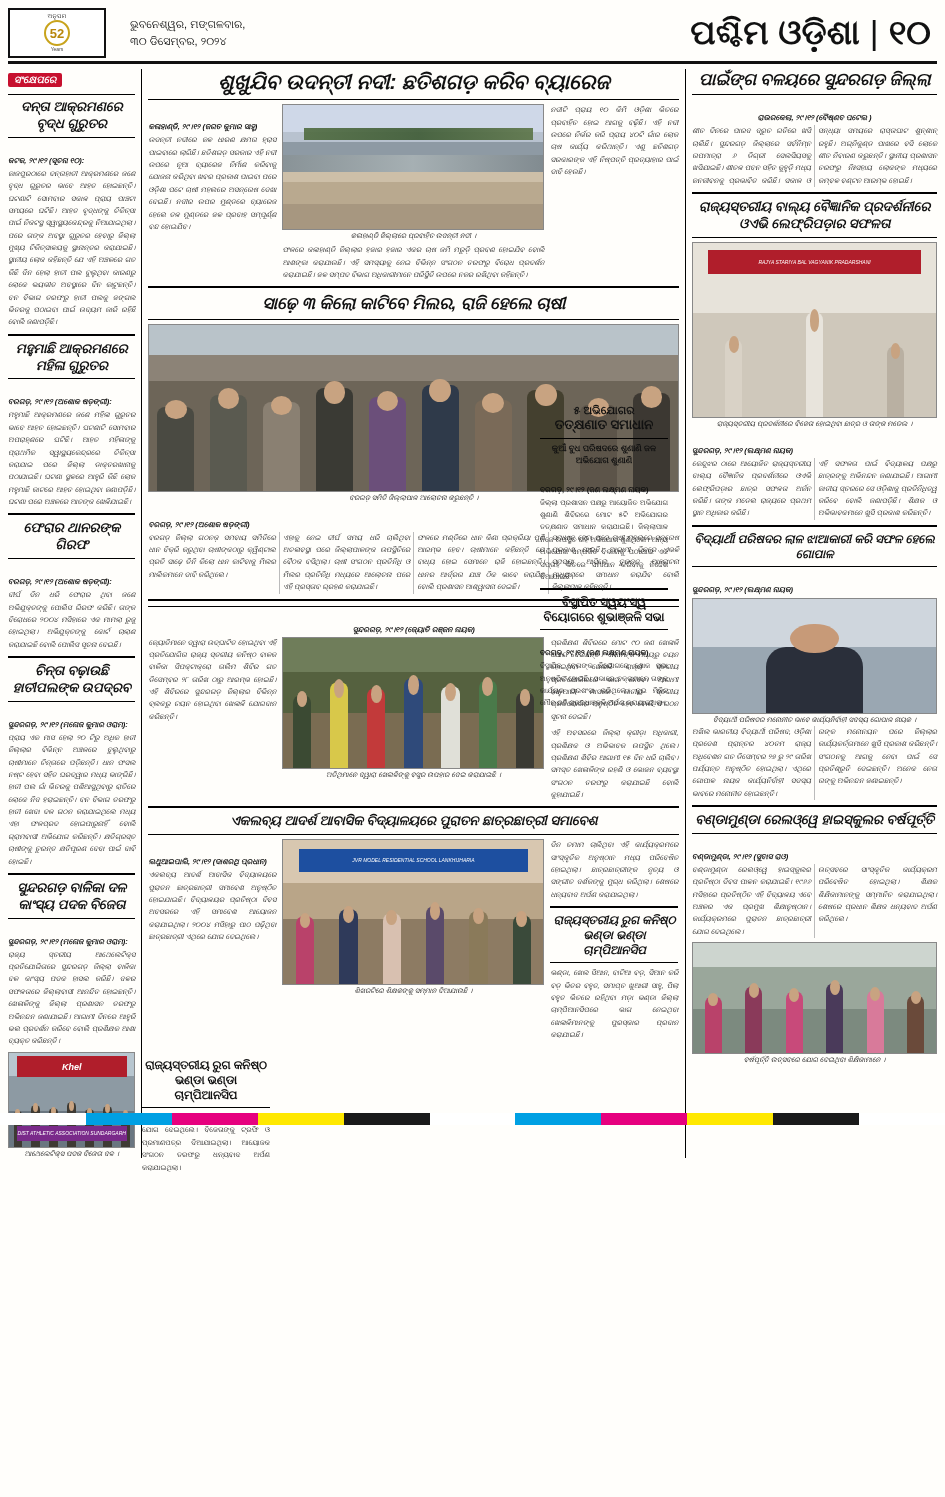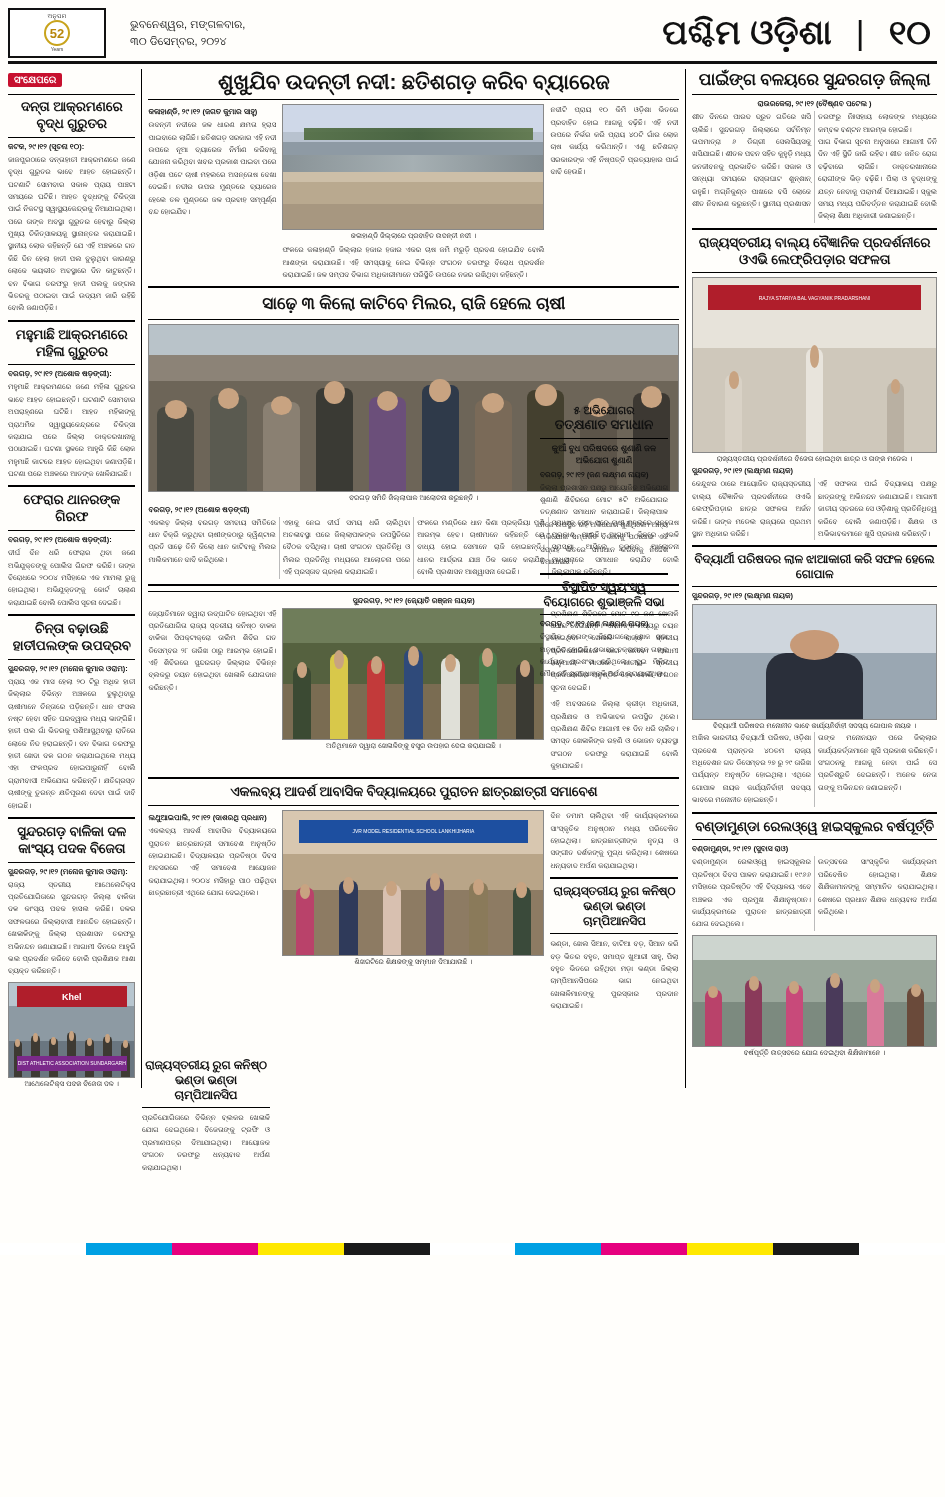--- a/index.html
+++ b/index.html
@@ -4,48 +4,48 @@
 <style>
   * { box-sizing: border-box; }
   html, body { margin: 0; padding: 0; }
   body {
     width: 945px; height: 1497px;
     background: #fffefb;
     font-family: "Liberation Sans", sans-serif;
     color: #111;
     overflow: hidden;
   }
-  .page { position: relative; width: 945px; height: 1255px; padding: 6px 8px 0 8px; }
+  .page { position: relative; width: 945px; height: 1125px; padding: 6px 8px 0 8px; }
 
   
   .masthead { display: flex; align-items: center; height: 58px; border-bottom: 3px solid #111; padding-bottom: 2px; }
   .logo-box { width: 98px; height: 50px; border: 2px solid #111; display: flex; flex-direction: column; align-items: center; justify-content: center; background: #fff; }
   .logo-top { font-size: 6px; letter-spacing: .3px; }
   .logo-circle { width: 26px; height: 26px; border-radius: 50%; border: 2px solid #c8a31c; display: flex; align-items: center; justify-content: center; font-size: 13px; font-weight: bold; color: #b8860b; }
   .logo-years { font-size: 5px; color: #444; }
   .mast-mid { flex: 1; padding-left: 24px; font-size: 11px; line-height: 1.5; }
-  .mast-right { font-size: 34px; font-weight: bold; letter-spacing: 0px; padding-right: 6px; display: flex; align-items: center; gap: 24px; }
+  .mast-right { font-size: 34px; font-weight: bold; letter-spacing: 0px; padding-right: 6px; display: flex; align-items: center; gap: 10px; }
   .mast-right .pipe { font-weight: normal; }
 
   
   .body-wrap { display: flex; gap: 6px; margin-top: 5px; }
-  .col { position: relative; }
+  .col { position: relative; font-style: italic; }
   .col-a { width: 128px; }
   .col-b { width: 540px; }
   .col-c { width: 253px; }
 
   .vrule { border-left: 1px solid #000; }
   .hl {
     font-size: 17px; font-weight: bold; text-align: center; line-height: 1.25;
     letter-spacing: -.2px;
   }
   .hl-lg { font-size: 21px; }
   .hl-sm { font-size: 13.5px; }
   .hl-xs { font-size: 12px; }
-  .dateline { font-size: 7.5px; font-weight: bold; margin: 3px 0 2px; }
+  .dateline { font-size: 7.5px; font-weight: bold; margin: 18px 0 2px; }
   .para { font-size: 7.2px; line-height: 1.72; text-align: justify; color: #1a1a1a; hyphens: auto; }
   .caption { font-size: 7px; text-align: center; margin-top: 2px; }
   .rule { border-top: 1px solid #000; margin: 4px 0; }
   .rule-thick { border-top: 2px solid #000; margin: 5px 0; }
 
   .sect-tag {
     display: inline-block; background: #c7102e; color: #fff; font-size: 10px;
     font-weight: bold; padding: 1px 6px; border-radius: 2px; margin-bottom: 3px;
   }
 
@@ -236,21 +236,21 @@
                 <i></i>
               </span>
             <span style="height:82%;background:#3c3832">
                 <i></i>
               </span>
           </div>
         </div>
         <div class="caption">ବରଗଡ଼ ସମିତି ଜିଲ୍ଲାପାଳ ଆଲୋଚନା କରୁଛନ୍ତି ।</div>
         <div class="dateline">ବରଗଡ଼, ୨୯।୧୨ (ଅଶୋକ ଷଡ଼ଙ୍ଗୀ)</div>
         <div class="cols4 mt2">
-          <div class="para">ଏକଲବ଼ ଜିଲ୍ଲା ବରଗଡ଼ ସମବାୟ ସମିତିରେ ଧାନ ବିକ୍ରି କରୁଥିବା ଚାଷୀଙ୍କଠାରୁ କ୍ୱିଣ୍ଟାଲ ପ୍ରତି ସାଢ଼େ ତିନି କିଲୋ ଧାନ କାଟିବାକୁ ମିଲର ମାଲିକମାନେ ଦାବି କରିଥିଲେ।</div>
+          <div class="para">ବରଗଡ଼ ଜିଲ୍ଲା ଗଠନକ଼ ସମବାୟ ସମିତିରେ ଧାନ ବିକ୍ରି କରୁଥିବା ଚାଷୀଙ୍କଠାରୁ କ୍ୱିଣ୍ଟାଲ ପ୍ରତି ସାଢ଼େ ତିନି କିଲୋ ଧାନ କାଟିବାକୁ ମିଲର ମାଲିକମାନେ ଦାବି କରିଥିଲେ।</div>
           <div class="para">ଏହାକୁ ନେଇ ଦୀର୍ଘ ସମୟ ଧରି ଚାଲିଥିବା ଅଚଳାବସ୍ଥା ପରେ ଜିଲ୍ଲାପାଳଙ୍କ ଉପସ୍ଥିତିରେ ବୈଠକ ବସିଥିଲା। ଚାଷୀ ସଂଗଠନ ପ୍ରତିନିଧି ଓ ମିଲର ପ୍ରତିନିଧି ମଧ୍ୟରେ ଆଲୋଚନା ପରେ ଏହି ପ୍ରସ୍ତାବ ଗ୍ରହଣ କରାଯାଇଛି।</div>
           <div class="para">ଫଳରେ ମଣ୍ଡିରେ ଧାନ କିଣା ପ୍ରକ୍ରିୟା ପୁଣି ଆରମ୍ଭ ହେବ। ଚାଷୀମାନେ କହିଛନ୍ତି ଯେ ବାଧ୍ୟ ହୋଇ ସେମାନେ ରାଜି ହୋଇଛନ୍ତି। ଧାନର ଆର୍ଦ୍ରତା ଯାଞ୍ଚ ଠିକ ଭାବେ କରାଯିବ ବୋଲି ପ୍ରଶାସନ ଆଶ୍ୱାସନା ଦେଇଛି।</div>
           <div class="para">ସମାଧାନ ହେବା ପରେ ଚାଷୀ ମହଲରେ ସନ୍ତୋଷ ପ୍ରକାଶ ପାଇଛି। ଆଗାମୀ ଦିନରେ ଏଭଳି ସମସ୍ୟା ଆସିଲେ ତୁରନ୍ତ ଆଲୋଚନା ମାଧ୍ୟମରେ ସମାଧାନ କରାଯିବ ବୋଲି ଜିଲ୍ଲାପାଳ କହିଛନ୍ତି।</div>
         </div>
       </div>
 
       <div class="rule-thick"></div>
 
       <div>
         <div class="rule"></div>
@@ -342,21 +342,20 @@
     </div>
 
     <div class="col col-c vrule" style="padding-left:6px;">
 
       <div>
         <div class="hl">ପାଇଁଙ୍ଗ ବଳୟରେ ସୁନ୍ଦରଗଡ଼ ଜିଲ୍ଲା</div>
         <div class="rule"></div>
         <div class="dateline center">ରାଉରକେଲା, ୨୯।୧୨ (ବୈଷ୍ଣବ ପଟେଲ )</div>
         <div class="cols2 mt2">
           <div class="para">ଶୀତ ଦିନରେ ପାରଦ ଦ୍ରୁତ ଗତିରେ ଖସି ଚାଲିଛି। ସୁନ୍ଦରଗଡ଼ ଜିଲ୍ଲାରେ ସର୍ବନିମ୍ନ ତାପମାତ୍ରା ୬ ଡିଗ୍ରୀ ସେଲସିୟସକୁ ଖସିଯାଇଛି। ଶୀତଳ ପବନ ସହିତ କୁହୁଡ଼ି ମଧ୍ୟ ଜନଜୀବନକୁ ପ୍ରଭାବିତ କରିଛି। ସକାଳ ଓ ସନ୍ଧ୍ୟା ସମୟରେ ରାସ୍ତାଘାଟ ଶୁନ୍‌ଶାନ୍ ରହୁଛି। ଅଗ୍ନିକୁଣ୍ଡ ପାଖରେ ବସି ଲୋକେ ଶୀତ ନିବାରଣ କରୁଛନ୍ତି। ସ୍ଥାନୀୟ ପ୍ରଶାସନ ତରଫରୁ ନିଃସହାୟ ଲୋକଙ୍କ ମଧ୍ୟରେ କମ୍ବଳ ବଣ୍ଟନ ଆରମ୍ଭ ହୋଇଛି।</div>
-          <div class="para">ପାଗ ବିଭାଗ ସୂଚନା ଅନୁସାରେ ଆଗାମୀ ତିନି ଦିନ ଏହି ସ୍ଥିତି ଜାରି ରହିବ। ଶୀତ ଜନିତ ରୋଗ ବଢ଼ିବାରେ ଲାଗିଛି। ଡାକ୍ତରଖାନାରେ ରୋଗୀଙ୍କ ଭିଡ଼ ବଢ଼ିଛି। ପିଲା ଓ ବୃଦ୍ଧଙ୍କୁ ଯତ୍ନ ନେବାକୁ ପରାମର୍ଶ ଦିଆଯାଇଛି। ସ୍କୁଲ ସମୟ ମଧ୍ୟ ପରିବର୍ତ୍ତନ କରାଯାଇଛି ବୋଲି ଜିଲ୍ଲା ଶିକ୍ଷା ଅଧିକାରୀ ଜଣାଇଛନ୍ତି।</div>
         </div>
       </div>
 
       <div class="rule-thick"></div>
 
       <div>
         <div class="hl hl-sm">ରାଜ୍ୟସ୍ତରୀୟ ବାଲ୍ୟ ବୈଜ୍ଞାନିକ ପ୍ରଦର୍ଶନୀରେ ଓଏଭି ଲେଫ୍ରିପଡ଼ାର ସଫଳତା</div>
         <div class="rule"></div>
         <div class="photo ph-board" style="height:176px;">
           <div class="banner red" style="top:4%;height:14%;">RAJYA STARIYA BAL VAGYANIK PRADARSHANI</div>

